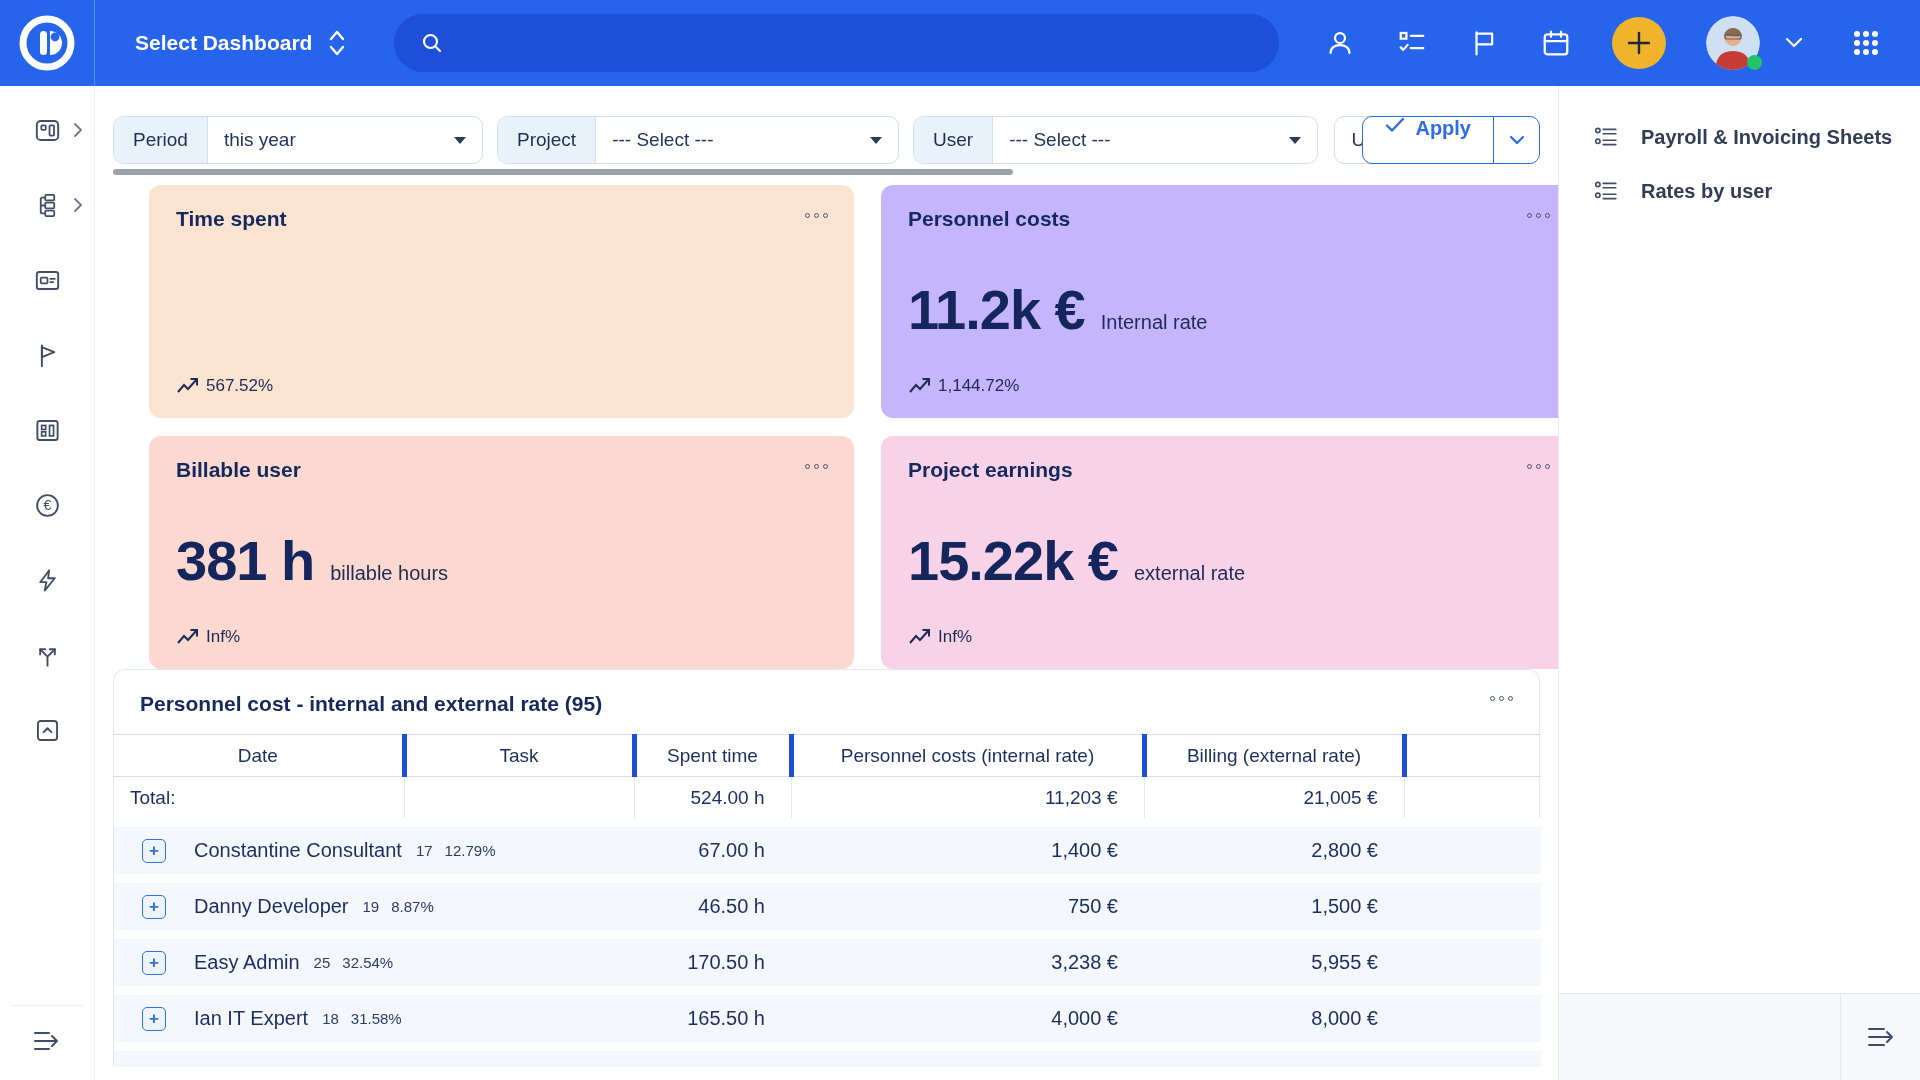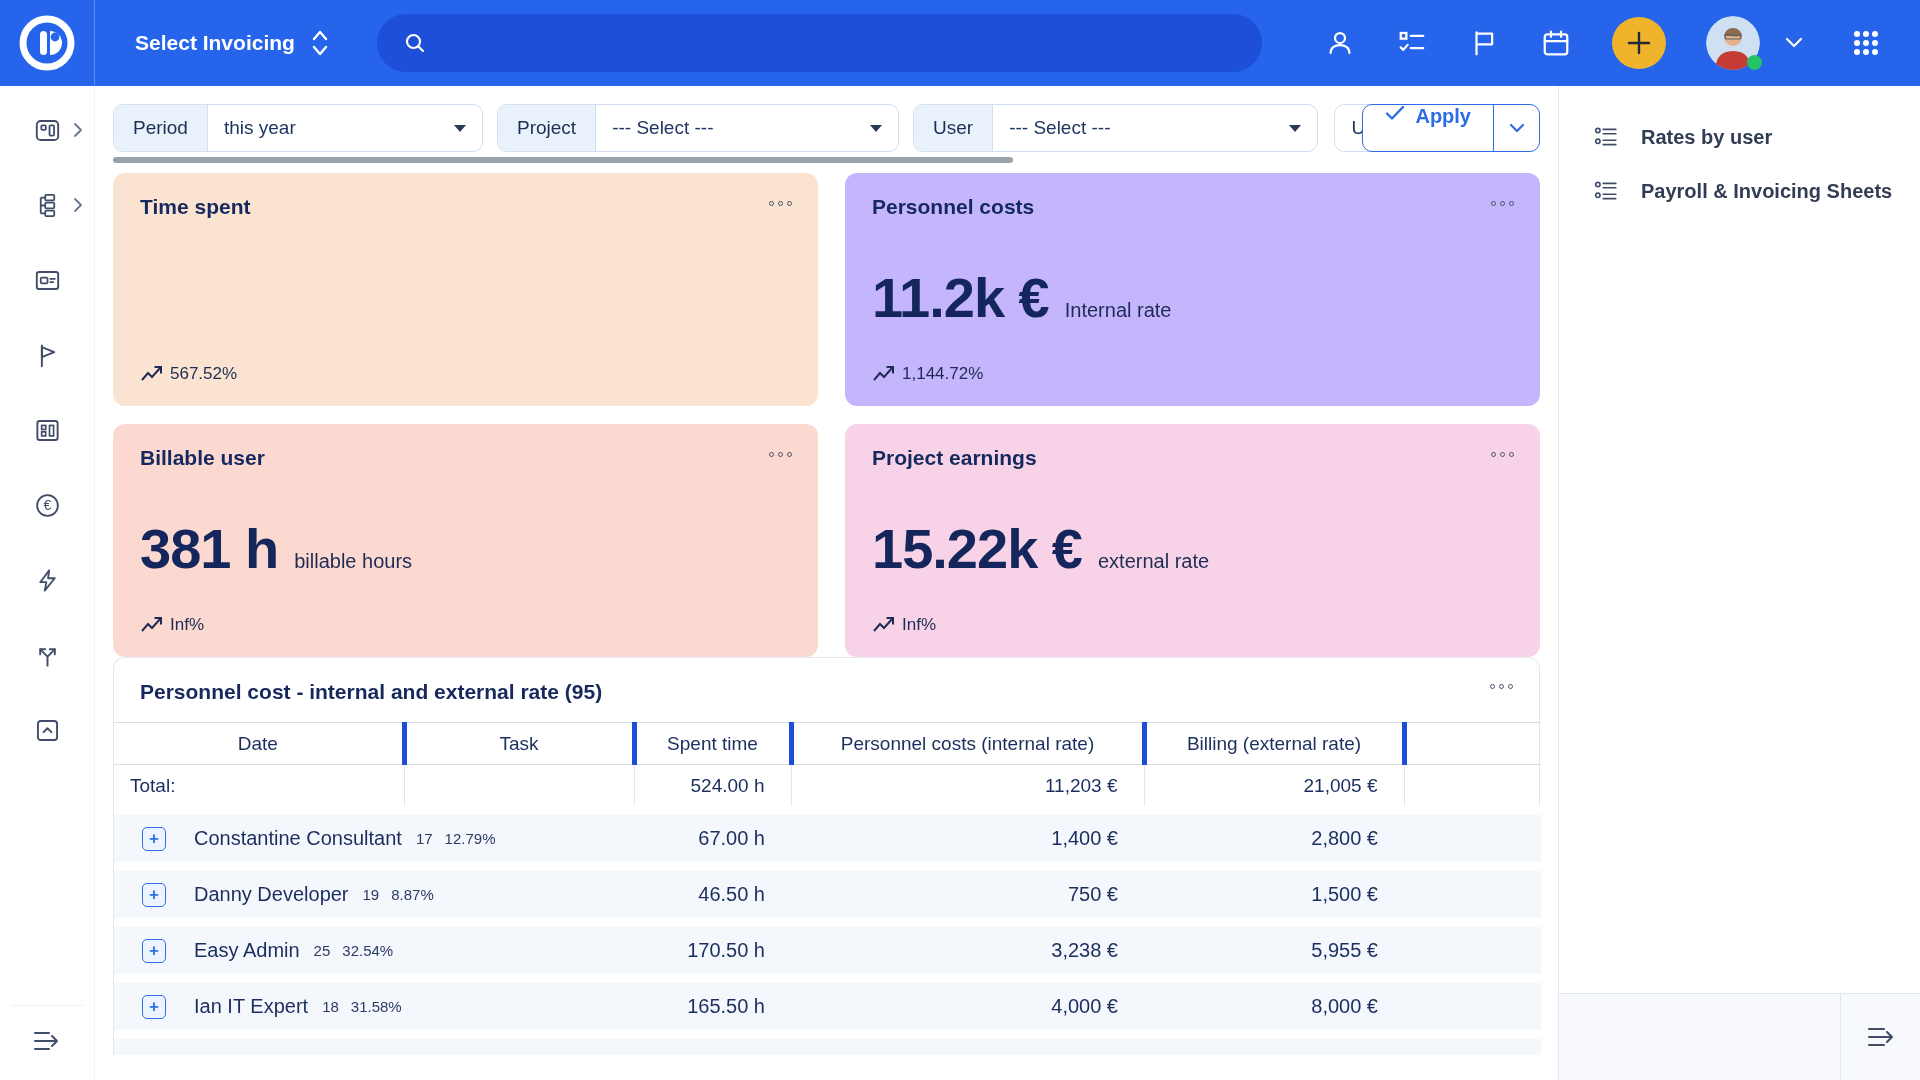--- a/index.html
+++ b/index.html
@@ -33,21 +33,21 @@
   
   .rail { width:95px; display:flex; flex-direction:column; align-items:center; padding-top:20px;
           border-right:1px solid #f0f2f7; position:relative; }
   .rail-btn { position:relative; width:64px; height:48px; margin-bottom:27px; display:flex;
               align-items:center; justify-content:center; cursor:pointer; }
   .rail-btn .sub-chev { position:absolute; right:-4px; top:16px; }
   .rail-foot { margin-top:auto; width:72px; border-top:1px solid #edf0f5; padding:22px 0 26px;
                display:flex; justify-content:center; }
 
   
-  .main { flex:1; padding:0 18px; min-width:0; }
+  .main { flex:1; padding:12px 18px; min-width:0; }
 
   
   .filters { display:flex; align-items:center; margin-top:18px; height:48px; }
   .pill { display:flex; align-items:center; height:48px; border:1px solid #d2def1; border-radius:10px;
           background:#fff; overflow:hidden; }
   .pill-label { height:100%; display:flex; align-items:center; padding:0 19px; background:#e9f1fb;
                 border-right:1px solid #d2def1; color:#1d2f55; font-size:19px; }
   .pill-value { display:flex; align-items:center; padding:0 16px; color:#20355f; font-size:19px; flex:1; cursor:pointer; }
   .sel-caret { width:0; height:0; border-left:6px solid transparent; border-right:6px solid transparent;
                border-top:7px solid #2b3a55; margin-left:auto; }
@@ -61,21 +61,21 @@
   .apply-btn { position:relative; z-index:2; height:48px; background:#fff; border:1px solid #2e6be6;
                border-radius:10px; display:flex; align-items:stretch; cursor:pointer; }
   .apply-main { display:flex; align-items:flex-start; gap:10px; padding:0 22px; color:#2e6be6;
                 font-size:20px; font-weight:700; }
   .apply-split { width:46px; border-left:1px solid #2e6be6; display:flex; align-items:center;
                  justify-content:center; }
   .hscroll { margin-top:5px; height:6px; width:900px; background:#9aa3ad; border-radius:3px; }
 
   
   .cards { display:grid; grid-template-columns:705px 695px; grid-template-rows:233px 233px;
-           column-gap:27px; row-gap:18px; margin-top:10px; }
+           column-gap:27px; row-gap:18px; margin-top:10px;margin-left:36px; }
   .card { position:relative; border-radius:12px; padding:22px 27px; }
   .card-title { color:#16295e; font-size:21px; font-weight:600; }
   .dots { position:absolute; top:28px; right:26px; display:flex; gap:4px; cursor:pointer; }
   .dots i { width:5px; height:5px; border-radius:50%; border:1.6px solid #49536b; display:block; }
   .card-valrow { display:flex; align-items:baseline; margin-top:46px; }
   .card-value { color:#14265c; font-size:56px; font-weight:800; letter-spacing:-1px; }
   .card-caption { color:#1e2c55; font-size:20px; margin-left:16px; }
   .card-trend { position:absolute; left:27px; bottom:22px; display:flex; align-items:flex-end; gap:6px;
                 color:#1e2c55; font-size:17px; }
 
@@ -122,21 +122,21 @@
 <header class="topbar">
   <div class="logo-zone">
     <svg width="56" height="56" viewBox="0 0 56 56">
       <circle cx="28" cy="28" r="24" fill="none" stroke="#ffffff" stroke-width="7"></circle>
       <rect x="21" y="16" width="7" height="24" rx="3.5" fill="#ffffff"></rect>
       <path d="M31 16 a12 12 0 0 1 0 24 z" fill="#ffffff"></path>
       <circle cx="36" cy="22" r="4.4" fill="#2564eb"></circle>
     </svg>
   </div>
   <div class="dash-select">
-    <span>Select Invoicing</span>
+    <span>Select Dashboard</span>
     <svg width="18" height="28" viewBox="0 0 18 28">
       <path d="M3 10 L9 3 L15 10" fill="none" stroke="#fff" stroke-width="2.4" stroke-linecap="round" stroke-linejoin="round"></path>
       <path d="M3 18 L9 25 L15 18" fill="none" stroke="#fff" stroke-width="2.4" stroke-linecap="round" stroke-linejoin="round"></path>
     </svg>
   </div>
   <div class="search-pill">
     <svg width="24" height="24" viewBox="0 0 24 24">
       <circle cx="10.5" cy="10.5" r="6.5" fill="none" stroke="#fff" stroke-width="2.2"></circle>
       <path d="M15.5 15.5 L20 20" stroke="#fff" stroke-width="2.2" stroke-linecap="round"></path>
     </svg>
@@ -515,30 +515,30 @@
 
   <aside class="rpanel">
     <div style="padding-top:24px">
       <div class="rp-item">
         <svg width="26" height="26" viewBox="0 0 24 24">
           <circle cx="4.5" cy="6" r="2" fill="none" stroke="#414d68" stroke-width="1.5"></circle>
           <path d="M9.5 5 H21 M9.5 9 H21" stroke="#414d68" stroke-width="1.6" stroke-linecap="round"></path>
           <circle cx="4.5" cy="16" r="2" fill="none" stroke="#414d68" stroke-width="1.5"></circle>
           <path d="M9.5 15 H21 M9.5 19 H21" stroke="#414d68" stroke-width="1.6" stroke-linecap="round"></path>
         </svg>
-        <span>Rates by user</span>
+        <span>Payroll &amp; Invoicing Sheets</span>
       </div>
       <div class="rp-item">
         <svg width="26" height="26" viewBox="0 0 24 24">
           <circle cx="4.5" cy="6" r="2" fill="none" stroke="#414d68" stroke-width="1.5"></circle>
           <path d="M9.5 5 H21 M9.5 9 H21" stroke="#414d68" stroke-width="1.6" stroke-linecap="round"></path>
           <circle cx="4.5" cy="16" r="2" fill="none" stroke="#414d68" stroke-width="1.5"></circle>
           <path d="M9.5 15 H21 M9.5 19 H21" stroke="#414d68" stroke-width="1.6" stroke-linecap="round"></path>
         </svg>
-        <span>Payroll &amp; Invoicing Sheets</span>
+        <span>Rates by user</span>
       </div>
     </div>
     <div class="rp-foot">
       <div class="cell"></div>
       <div class="icon-cell">
         <svg width="34" height="28" viewBox="0 0 34 28">
           <path d="M5 6 H20" stroke="#414d68" stroke-width="2" stroke-linecap="round"></path>
           <path d="M5 14 H28 M23 9 L28 14 L23 19" fill="none" stroke="#414d68" stroke-width="2" stroke-linecap="round" stroke-linejoin="round"></path>
           <path d="M5 22 H20" stroke="#414d68" stroke-width="2" stroke-linecap="round"></path>
         </svg>

